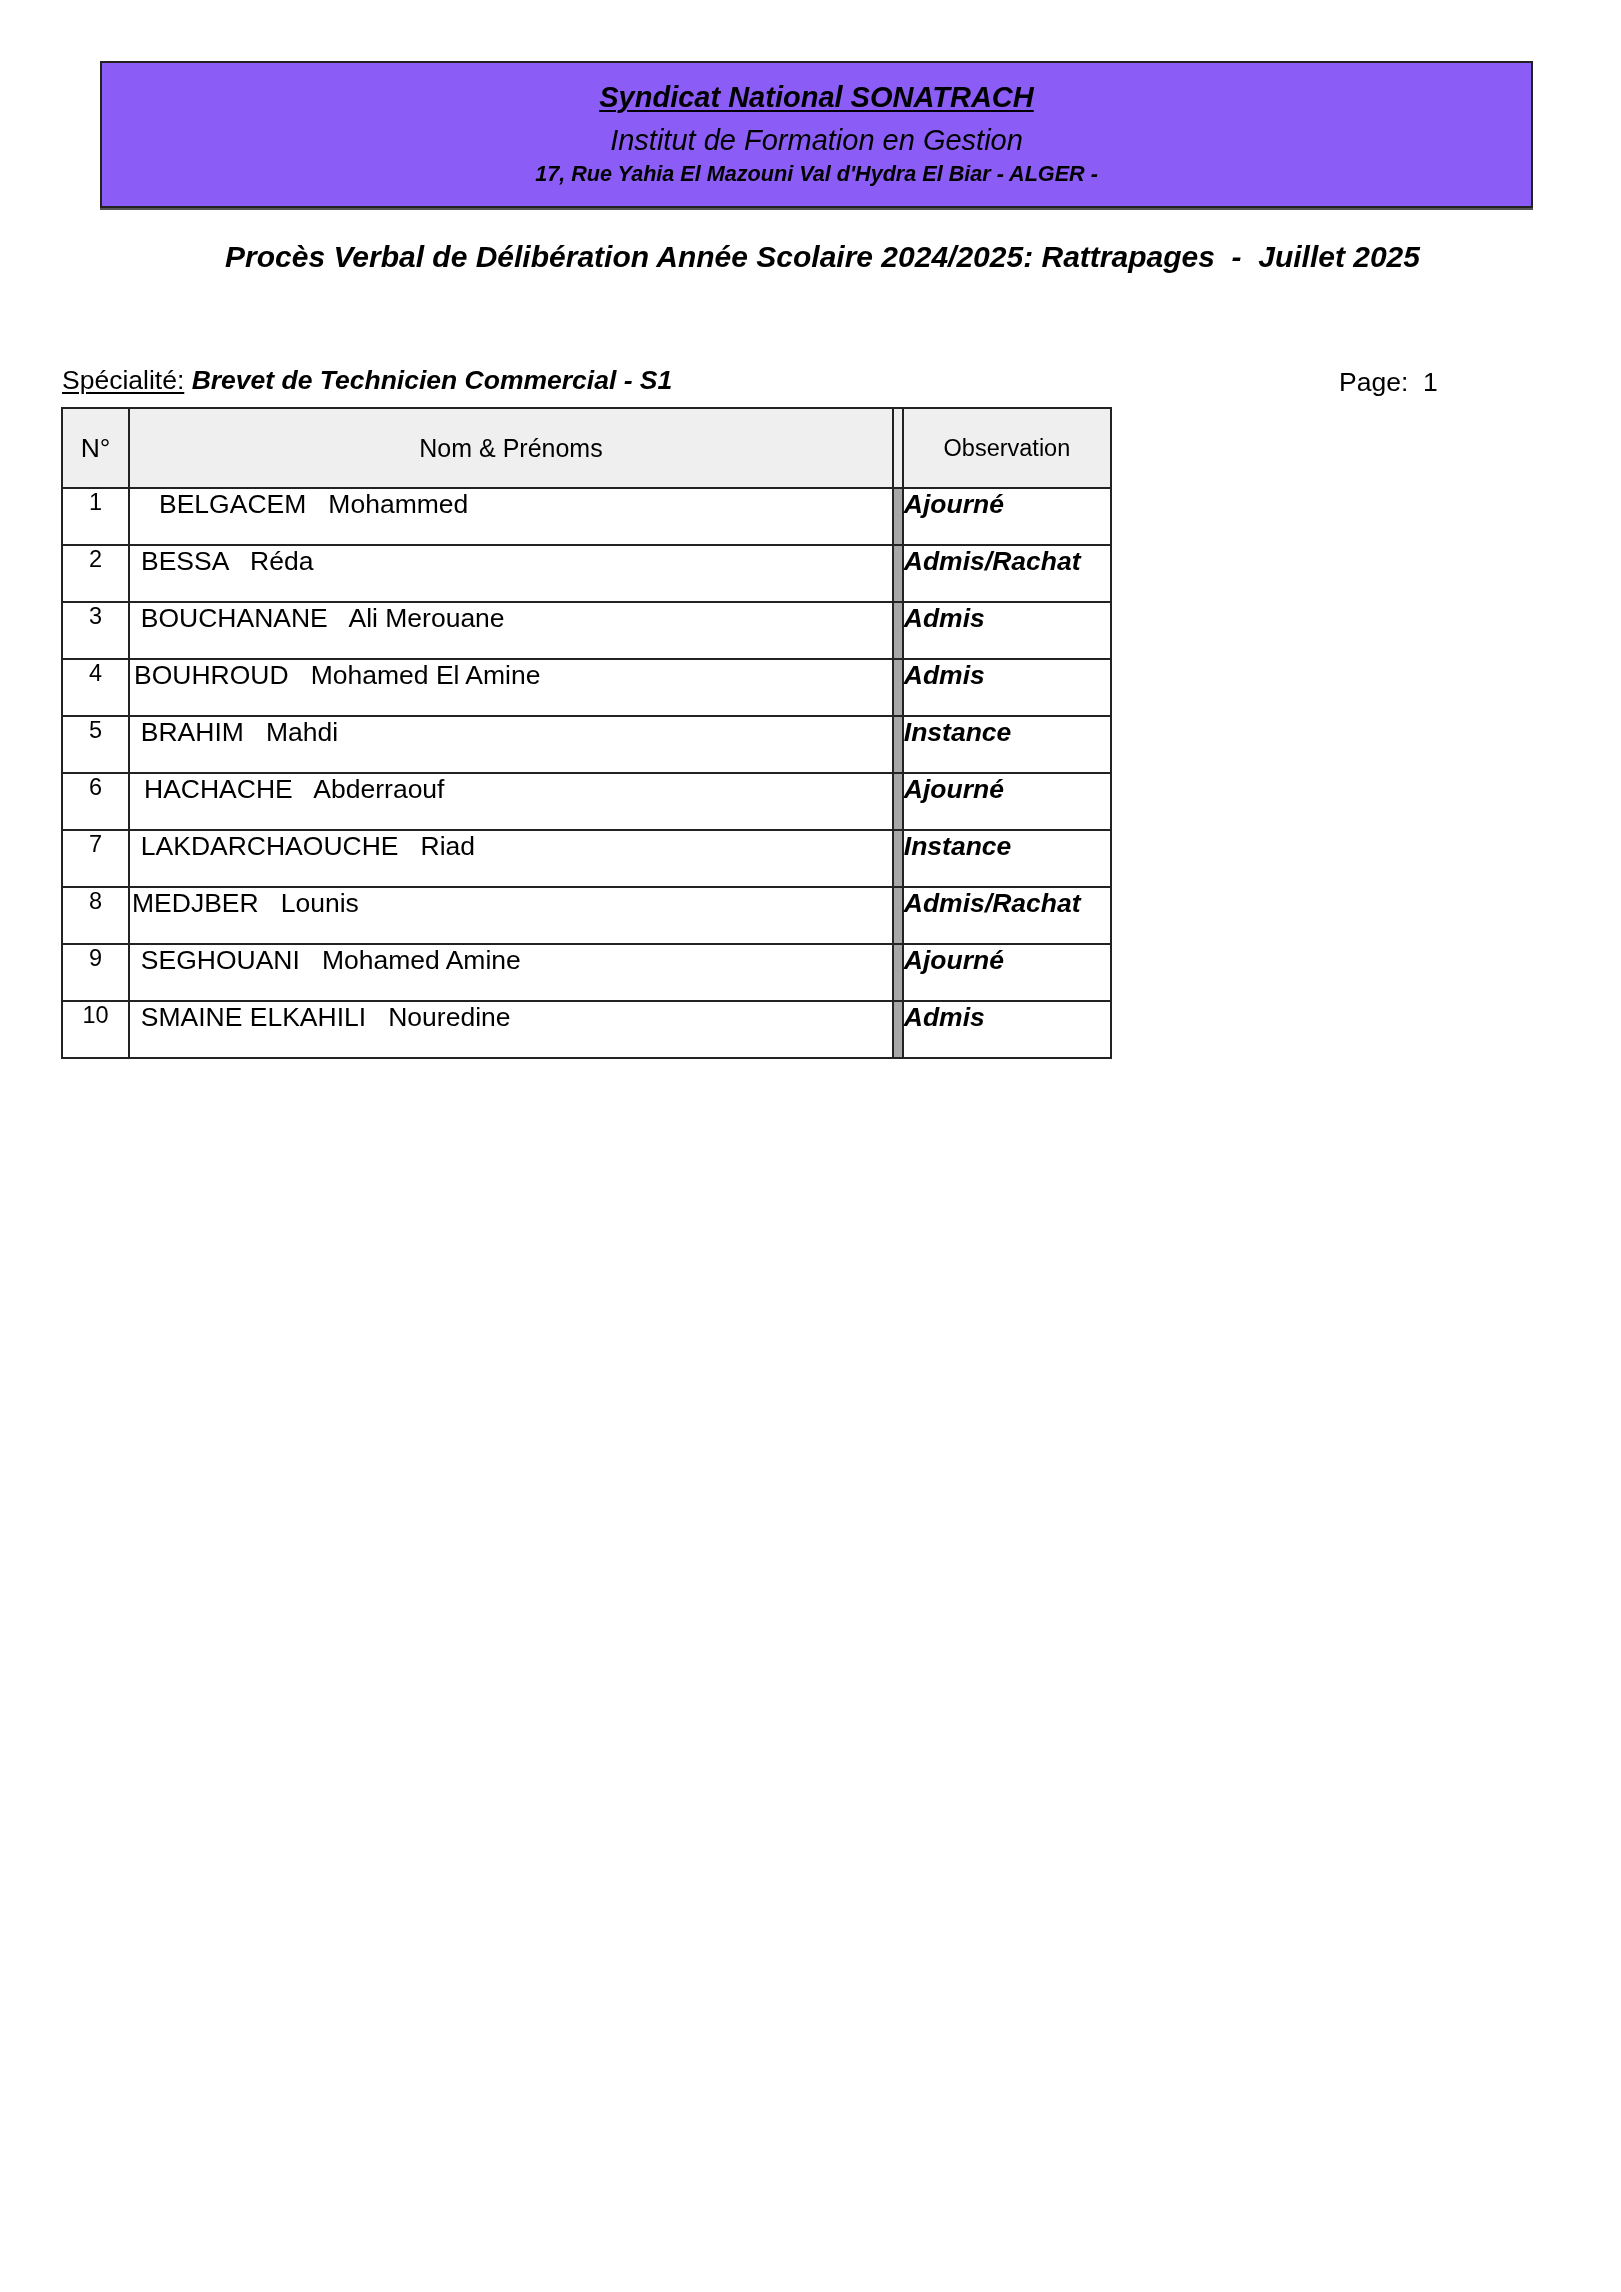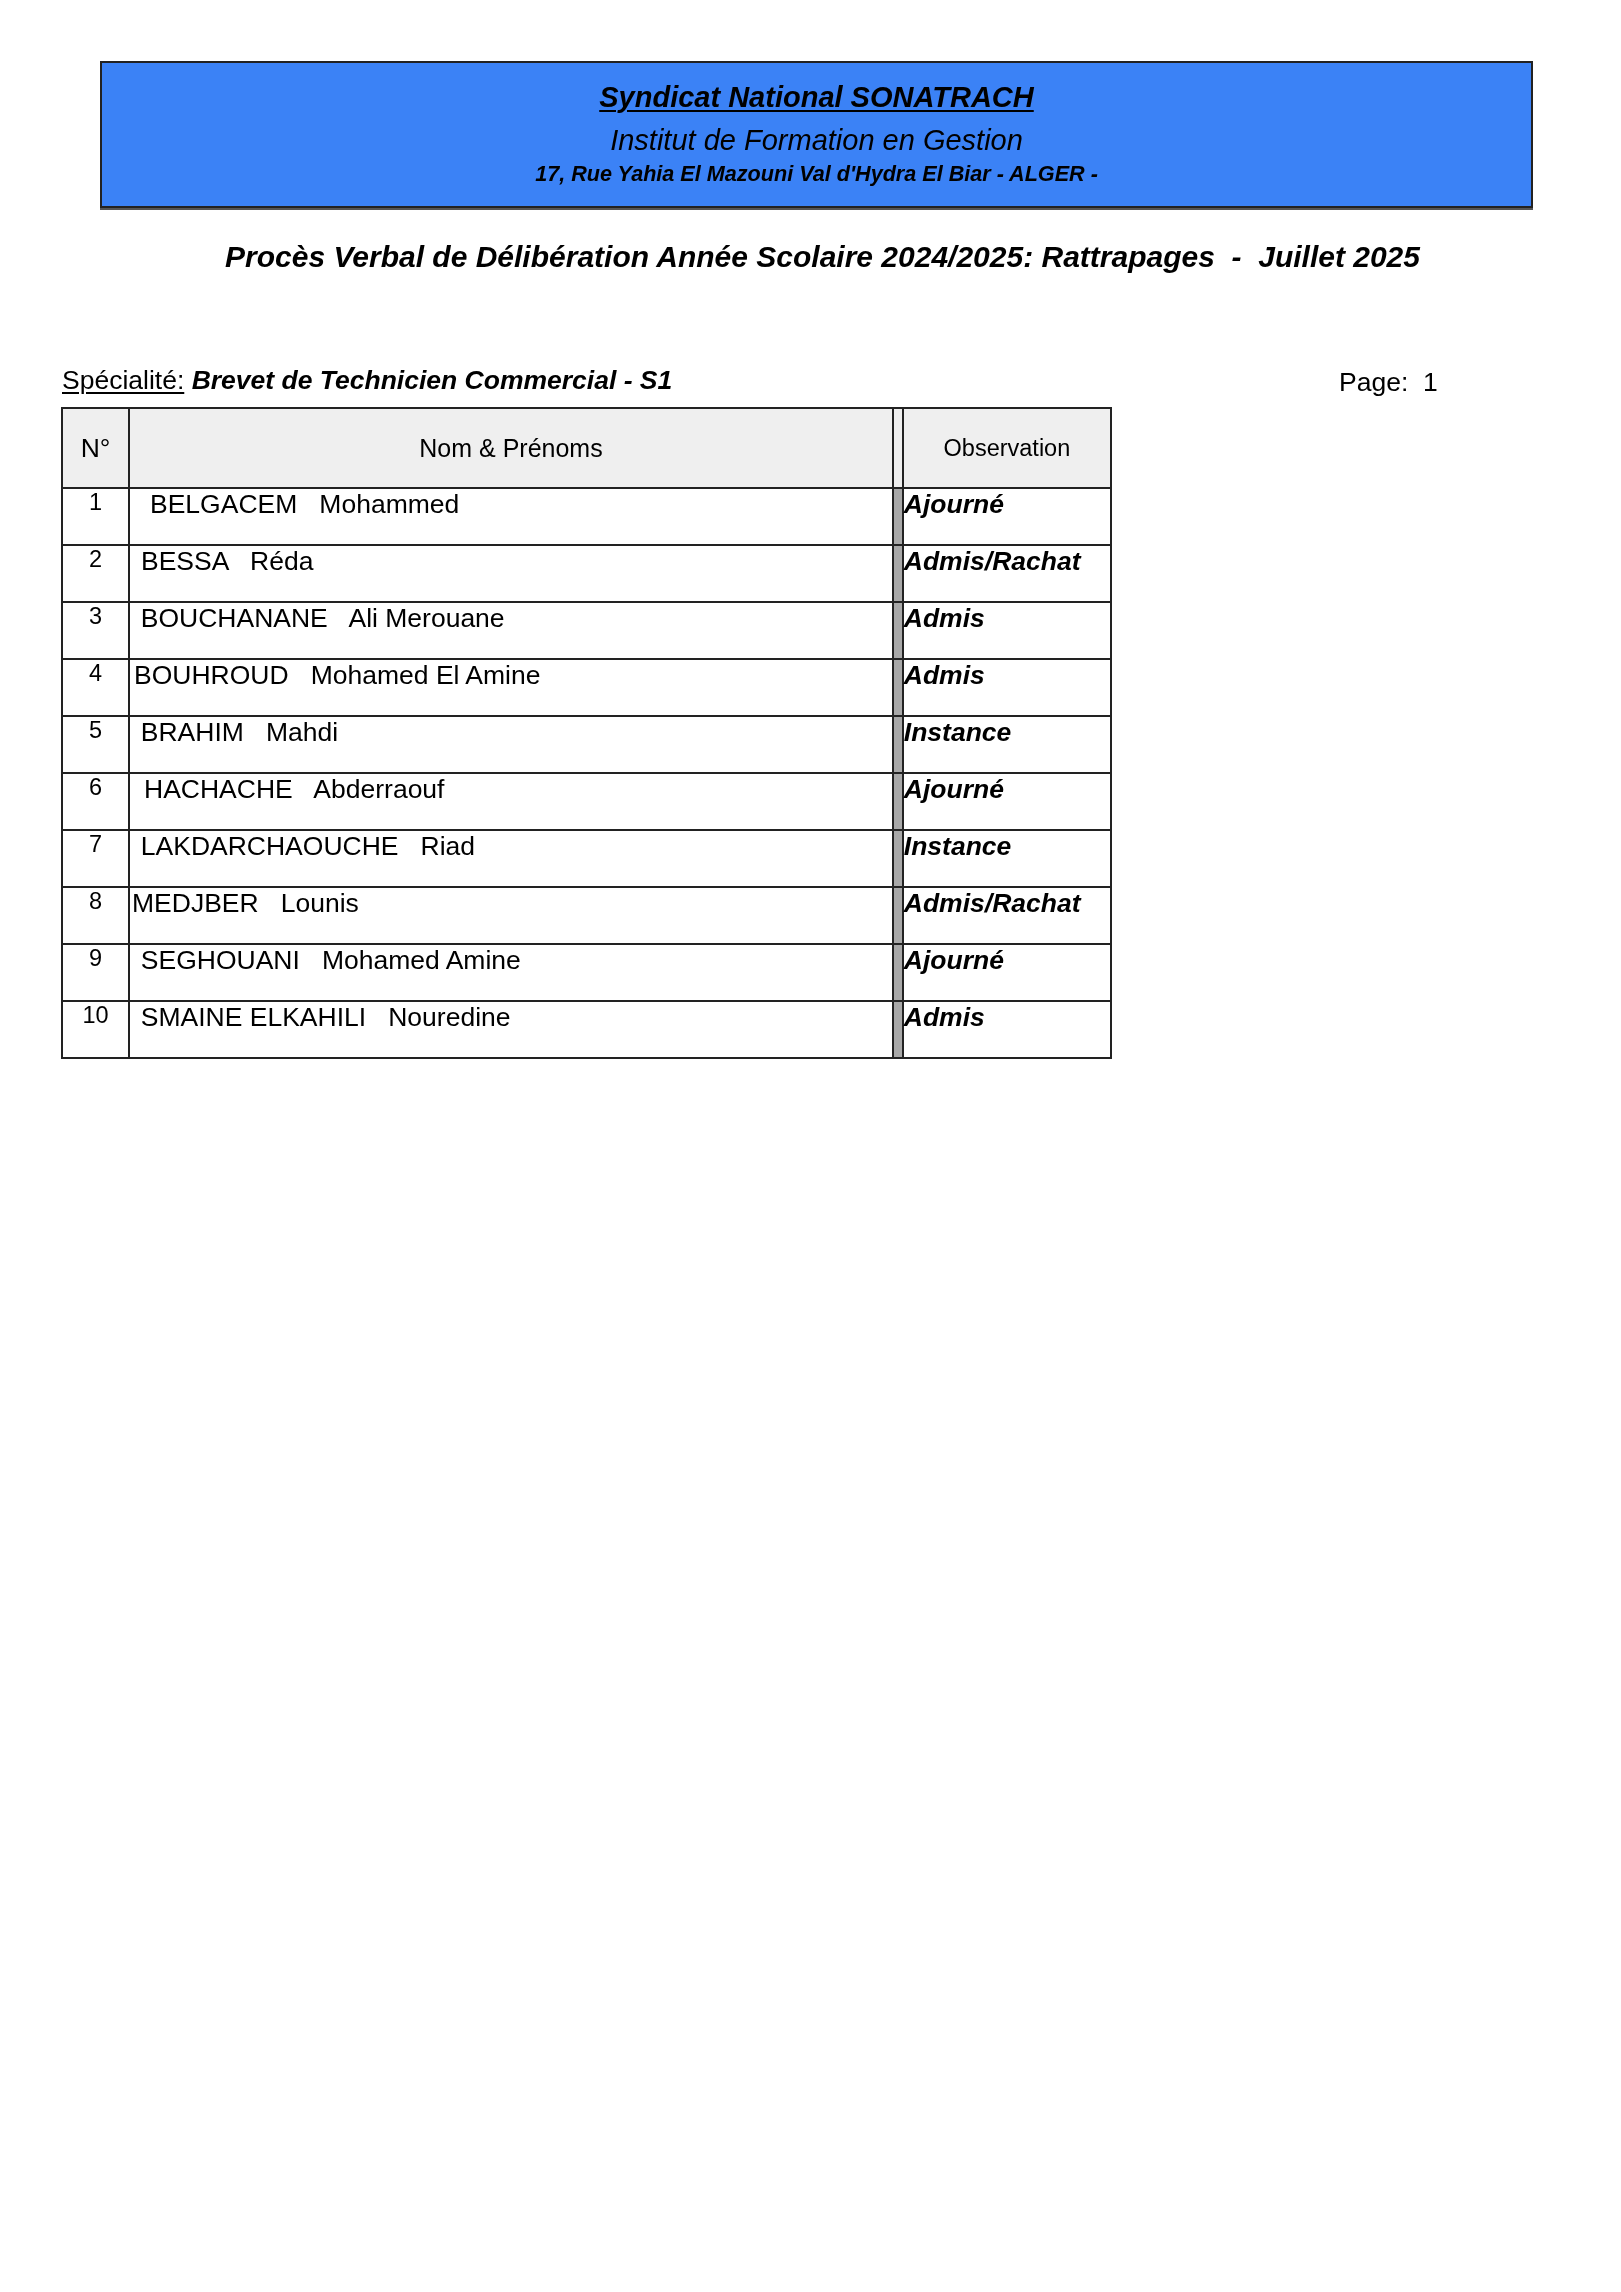--- a/index.html
+++ b/index.html
@@ -2,21 +2,21 @@
 <html><head>
   <meta charset="utf-8">
   <style>
     html, body { margin: 0; padding: 0; background: #ffffff; }
     body {
       width: 1621px; height: 2293px; position: relative; overflow: hidden;
       font-family: "Liberation Sans", sans-serif; color: #000;
     }
     .header-box {
       position: absolute; left: 100px; top: 61px; width: 1433px; height: 147px;
-      background: #3b82f6; border: 2px solid #222; box-sizing: border-box;
+      background: #8b5cf6; border: 2px solid #222; box-sizing: border-box;
       box-shadow: 0 2px 0 #555;
     }
     .org-title {
       position: absolute; left: 0; right: 0; top: 17.6px; text-align: center;
       font-size: 29px; font-weight: bold; font-style: italic; text-decoration: underline;
       text-decoration-thickness: 2px; text-underline-offset: 2.9px;
     }
     .org-sub {
       position: absolute; left: 0; right: 0; top: 61px; text-align: center;
       font-size: 29px; font-style: italic;
@@ -85,21 +85,21 @@
     <tr>
       <th class="col-no">N°</th>
       <th class="col-name">Nom &amp; Prénoms</th>
       <th class="col-sep"></th>
       <th class="col-obs">Observation</th>
     </tr>
   </thead>
   <tbody id="roster-body">
       <tr>
         <td class="cell-no">1</td>
-        <td class="cell-name" style="padding-left:20px"><span>BELGACEM</span><span>   </span><span>Mohammed</span></td>
+        <td class="cell-name" style="padding-left:29px"><span>BELGACEM</span><span>   </span><span>Mohammed</span></td>
         <td class="col-sep"></td>
         <td class="cell-obs">Ajourné</td>
       </tr>
       <tr>
         <td class="cell-no">2</td>
         <td class="cell-name" style="padding-left:11px"><span>BESSA</span><span>   </span><span>Réda</span></td>
         <td class="col-sep"></td>
         <td class="cell-obs">Admis/Rachat</td>
       </tr>
       <tr>

